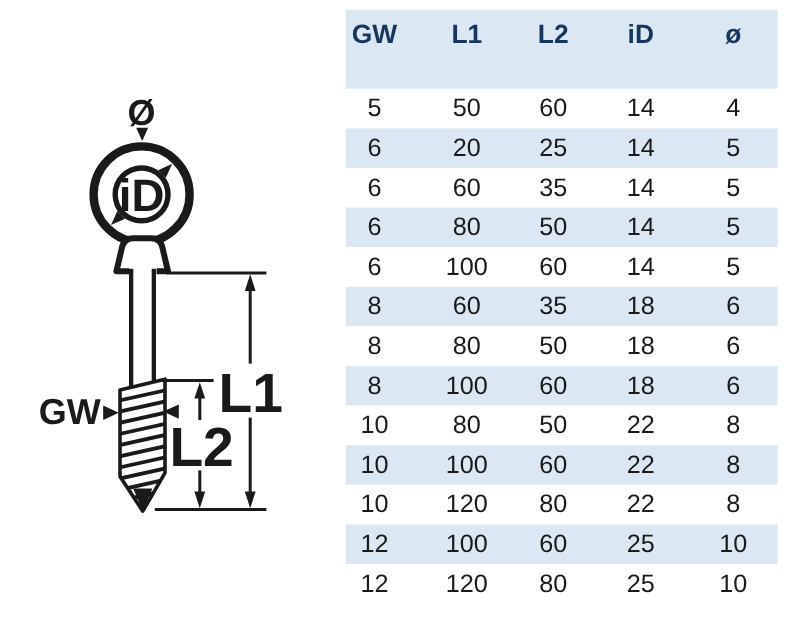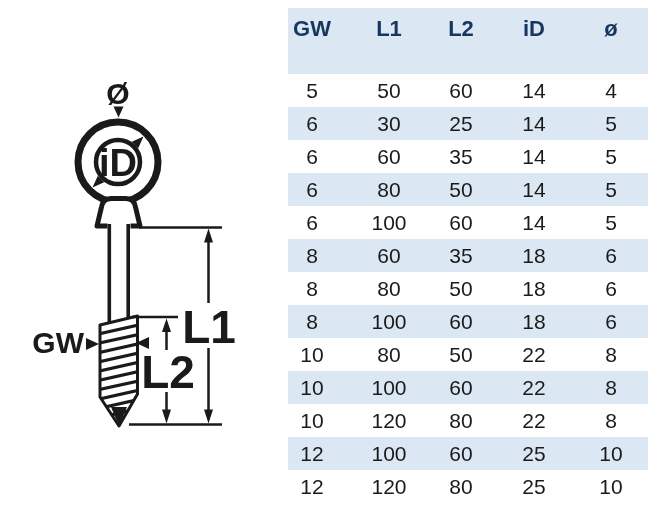--- a/index.html
+++ b/index.html
@@ -118,21 +118,21 @@
   <div id="table-rows">
       <div class="trow">
         <span class="cell c0">5</span>
         <span class="cell c1">50</span>
         <span class="cell c2">60</span>
         <span class="cell c3">14</span>
         <span class="cell c4">4</span>
       </div>
       <div class="trow alt">
         <span class="cell c0">6</span>
-        <span class="cell c1">30</span>
+        <span class="cell c1">20</span>
         <span class="cell c2">25</span>
         <span class="cell c3">14</span>
         <span class="cell c4">5</span>
       </div>
       <div class="trow">
         <span class="cell c0">6</span>
         <span class="cell c1">60</span>
         <span class="cell c2">35</span>
         <span class="cell c3">14</span>
         <span class="cell c4">5</span>

